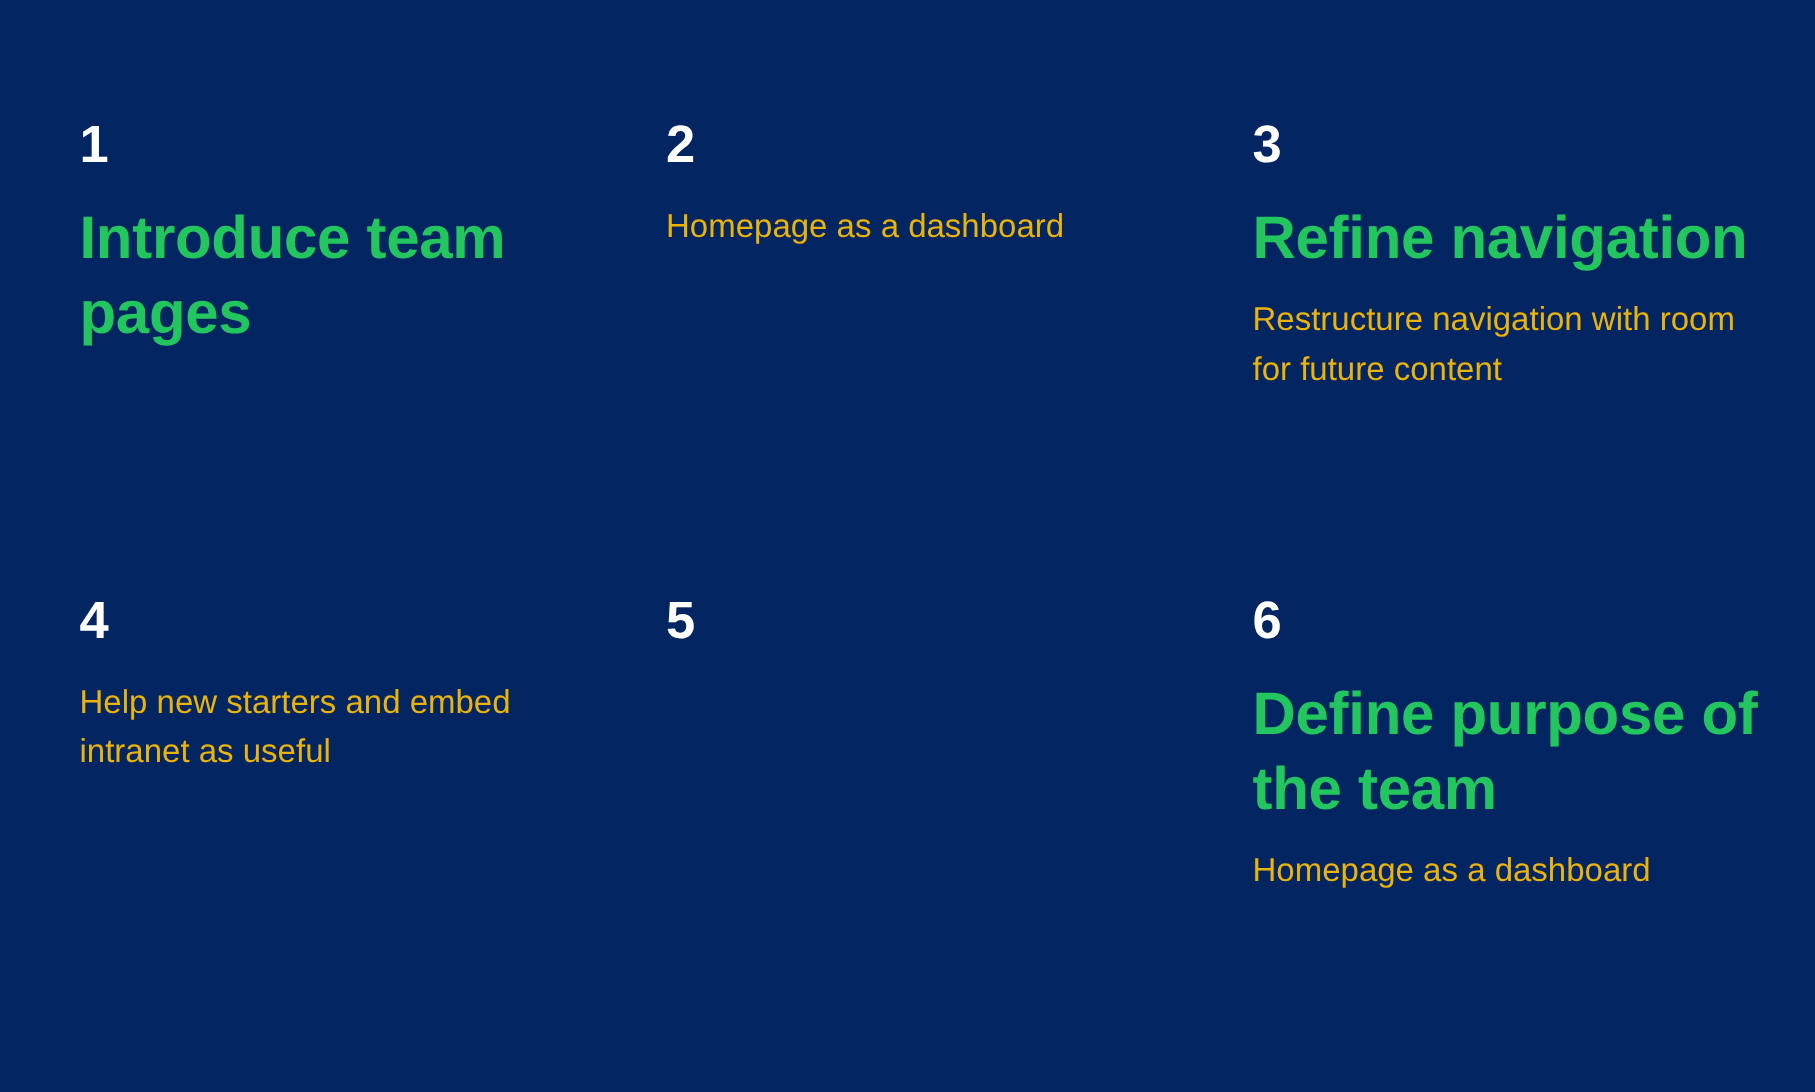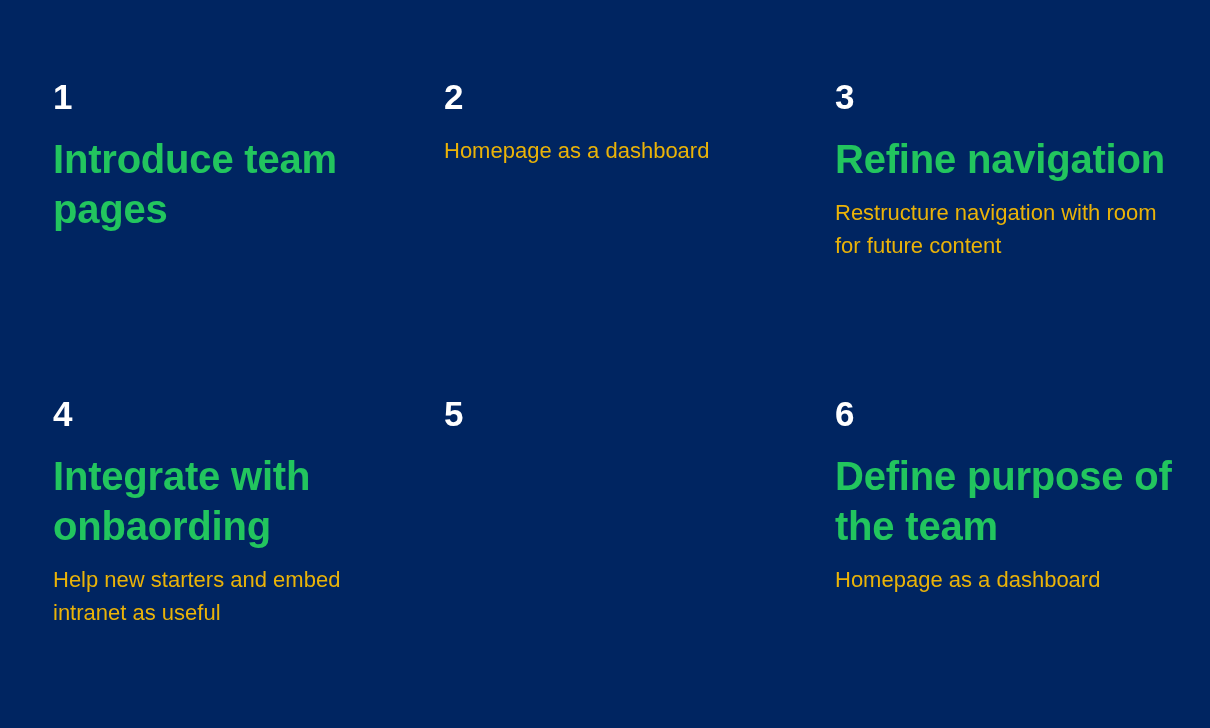--- a/index.html
+++ b/index.html
@@ -87,21 +87,20 @@
     </div>
 
     <div class="card">
       <div class="card-number">3</div>
       <div class="card-title">Refine navigation</div>
       <div class="card-desc">Restructure navigation with room for future content</div>
     </div>
 
     <div class="card">
       <div class="card-number">4</div>
-      <div class="card-title">Integrate with onbaording</div>
       <div class="card-desc">Help new starters and embed intranet as useful</div>
     </div>
 
     <div class="card">
       <div class="card-number">5</div>
     </div>
 
     <div class="card">
       <div class="card-number">6</div>
       <div class="card-title">Define purpose of the team</div>

